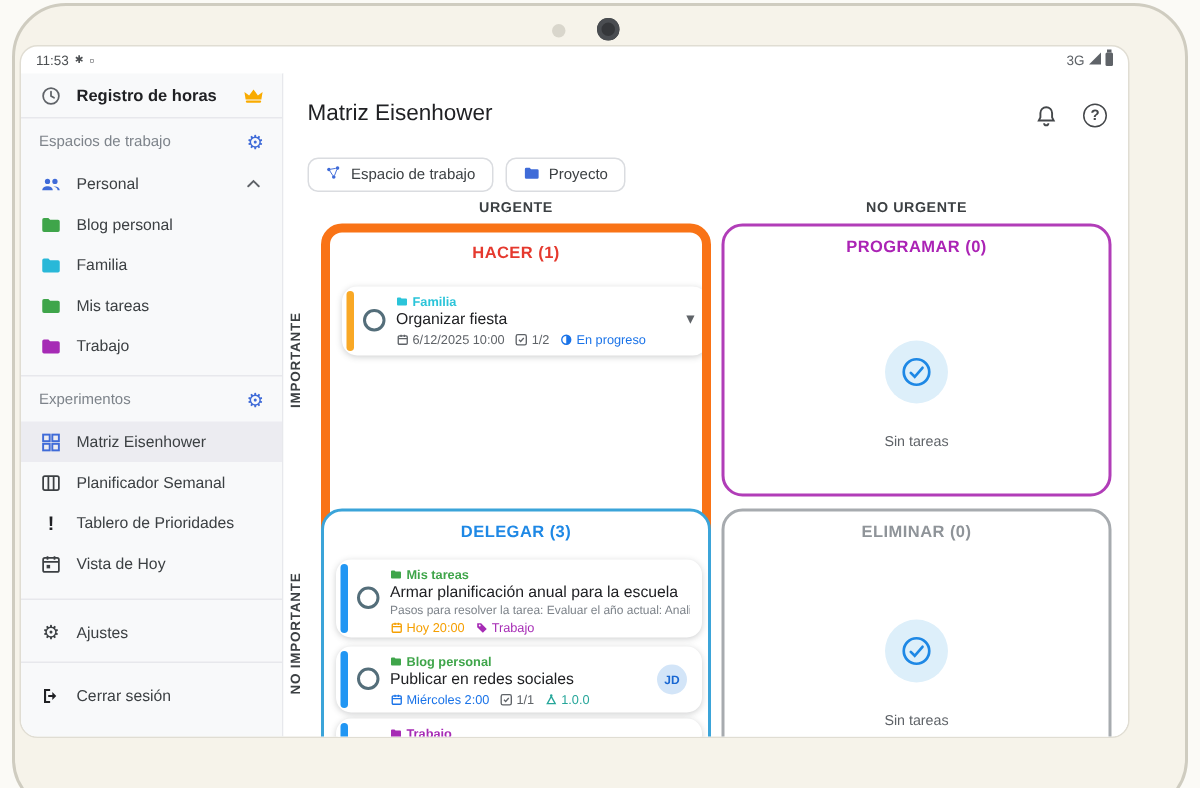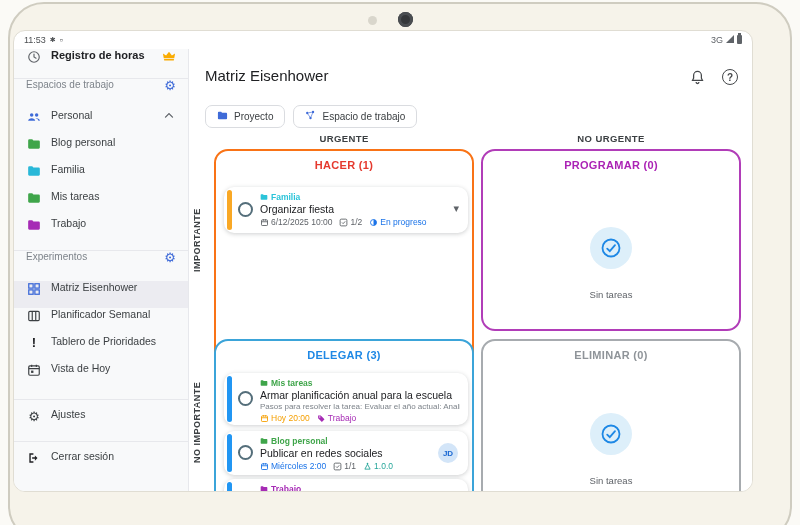--- a/index.html
+++ b/index.html
@@ -22,21 +22,21 @@
   .statusbar .left { display:flex; align-items:center; gap:4px; }
   .statusbar .right { margin-left:auto; display:flex; align-items:flex-start; gap:3px; color:#5f6368; }
   .sig-tri { width:0; height:0; border-left:8px solid transparent; border-bottom:8px solid #5f6368; }
   .batt { width:5px; height:9px; background:#5f6368; border-radius:1px; position:relative; }
   .batt::before { content:""; position:absolute; left:1px; top:-2px; width:3px; height:2px; background:#5f6368; }
   .mini-glyph { font-size:7px; color:#4c4f52; }
 
   
   .sidebar { position:absolute; left:0; top:18px; bottom:0; width:175px;
              background:#f8f9fa; border-right:1px solid #e7e8ec; }
-  .srow { display:flex; align-items:flex-start; height:27px; padding:0 12px; gap:9px;
+  .srow { display:flex; align-items:center; height:27px; padding:0 12px; gap:9px;
           font-size:10.5px; color:#3c4043; font-weight:500; cursor:pointer; }
   .srow.hdr { height:30px; font-weight:700; font-size:11px; color:#202124;
               border-bottom:1px solid #e7e8ec; }
   .srow.section { height:30px; font-weight:400; font-size:10px; color:#7d838a; }
   .srow.selected { background:#ececf1; }
   .srow .ic { width:16px; height:16px; flex:0 0 16px; display:flex; align-items:center; justify-content:center; }
   .srow svg { width:14px; height:14px; }
   .srow .trail { margin-left:auto; display:flex; align-items:center; }
   .gear { font-size:13px; color:#3f6bd8; line-height:1; }
   .gear.dark { color:#3c4043; }
@@ -57,21 +57,21 @@
   .chip svg { width:11px; height:11px; }
 
   .col-head { position:absolute; top:84px; width:260px; text-align:center;
               font-size:9.5px; font-weight:700; color:#3c4043; letter-spacing:.4px; }
   .row-label { position:absolute; left:0; width:16px; display:flex; align-items:center; justify-content:center;
                font-size:9px; font-weight:700; color:#3c4043; letter-spacing:.5px;
                writing-mode:vertical-rl; transform:rotate(180deg); }
 
   .quad { position:absolute; width:260px; border-radius:14px; background:#fff; overflow:hidden; }
   .quad-title { text-align:center; font-size:11px; font-weight:700; letter-spacing:.3px; margin-top:8px; }
-  .quad.q-hacer    { left:25px;  top:100px; height:224px; border:2px solid #f97316; }
+  .quad.q-hacer    { left:25px;  top:100px; height:224px; border:6px solid #f97316; }
   .quad.q-programar{ left:292px; top:100px; height:182px; border:2px solid #b13db8; }
   .quad.q-delegar  { left:25px;  top:290px; height:167px; border:2px solid #3ba4d9; }
   .quad.q-eliminar { left:292px; top:290px; height:167px; border:2px solid #a7abaf; }
   .q-hacer .quad-title { color:#e5392e; }
   .q-programar .quad-title { color:#ab23b5; }
   .q-delegar .quad-title { color:#1e88e5; }
   .q-eliminar .quad-title { color:#8f9499; }
 
   .empty { position:absolute; left:0; right:0; text-align:center; }
   .empty .bubble { width:42px; height:42px; margin:0 auto; border-radius:50%;
@@ -269,37 +269,37 @@
             <path d="M12 3.5a5.5 5.5 0 0 0-5.5 5.5v4L5 16h14l-1.5-3V9A5.5 5.5 0 0 0 12 3.5z"></path>
             <path d="M10 18.5a2 2 0 0 0 4 0"></path>
           </svg>
       </span>
       <span class="top-ic" style="left:533px">
         <span class="help-circle">?</span>
       </span>
 
       <div class="chips">
         <div class="chip">
-          <span style="color:#3f6bd8">
-            <svg viewBox="0 0 24 24" fill="currentColor">
-                <path d="M2 6a2 2 0 0 1 2-2h5l2 2h9a2 2 0 0 1 2 2v10a2 2 0 0 1-2 2H4a2 2 0 0 1-2-2z"></path>
-              </svg>
-          </span>
-          <span>Proyecto</span>
-        </div>
-        <div class="chip">
           <span>
             <svg viewBox="0 0 24 24" fill="#3f6bd8">
                 <circle cx="5" cy="6.5" r="2.6"></circle>
                 <circle cx="17.5" cy="4.5" r="2.6"></circle>
                 <circle cx="12" cy="17.5" r="2.6"></circle>
                 <path d="M6.3 8.6l4.5 7M16.4 6.8l-3.3 8.6M7.6 6.1l7.3-1.2" stroke="#3f6bd8" stroke-width="1.4"></path>
               </svg>
           </span>
           <span>Espacio de trabajo</span>
+        </div>
+        <div class="chip">
+          <span style="color:#3f6bd8">
+            <svg viewBox="0 0 24 24" fill="currentColor">
+                <path d="M2 6a2 2 0 0 1 2-2h5l2 2h9a2 2 0 0 1 2 2v10a2 2 0 0 1-2 2H4a2 2 0 0 1-2-2z"></path>
+              </svg>
+          </span>
+          <span>Proyecto</span>
         </div>
       </div>
 
       <div class="col-head" style="left:25px">URGENTE</div>
       <div class="col-head" style="left:292px">NO URGENTE</div>
 
       <div class="row-label" style="top:100px; height:182px;">IMPORTANTE</div>
       <div class="row-label" style="top:290px; height:167px;">NO IMPORTANTE</div>
 
       <div class="quad q-hacer">

